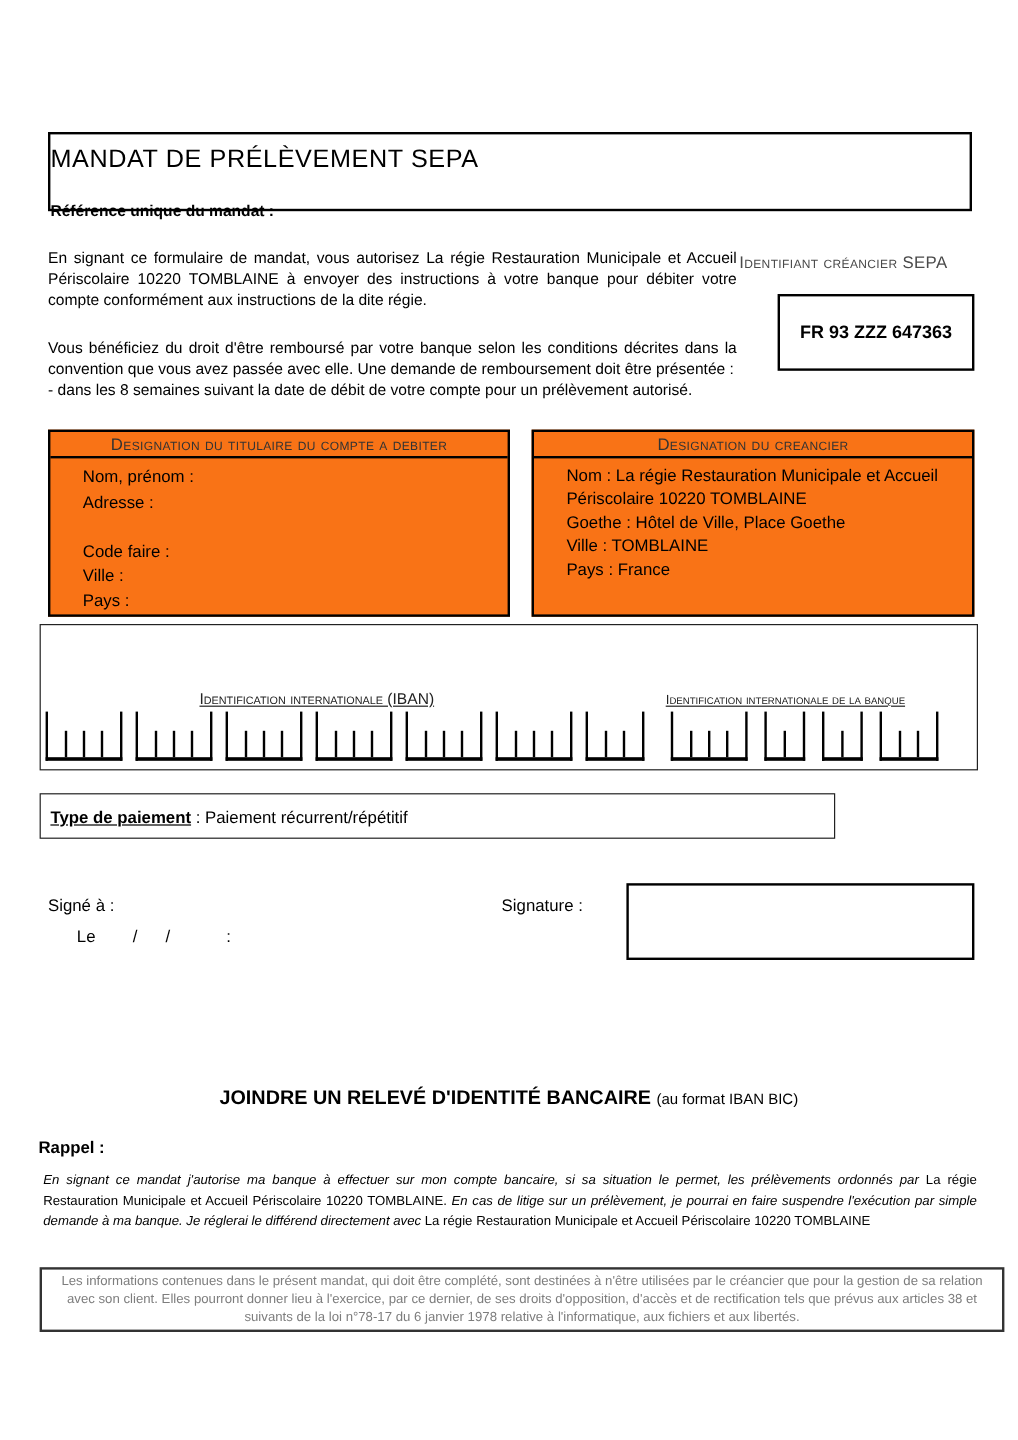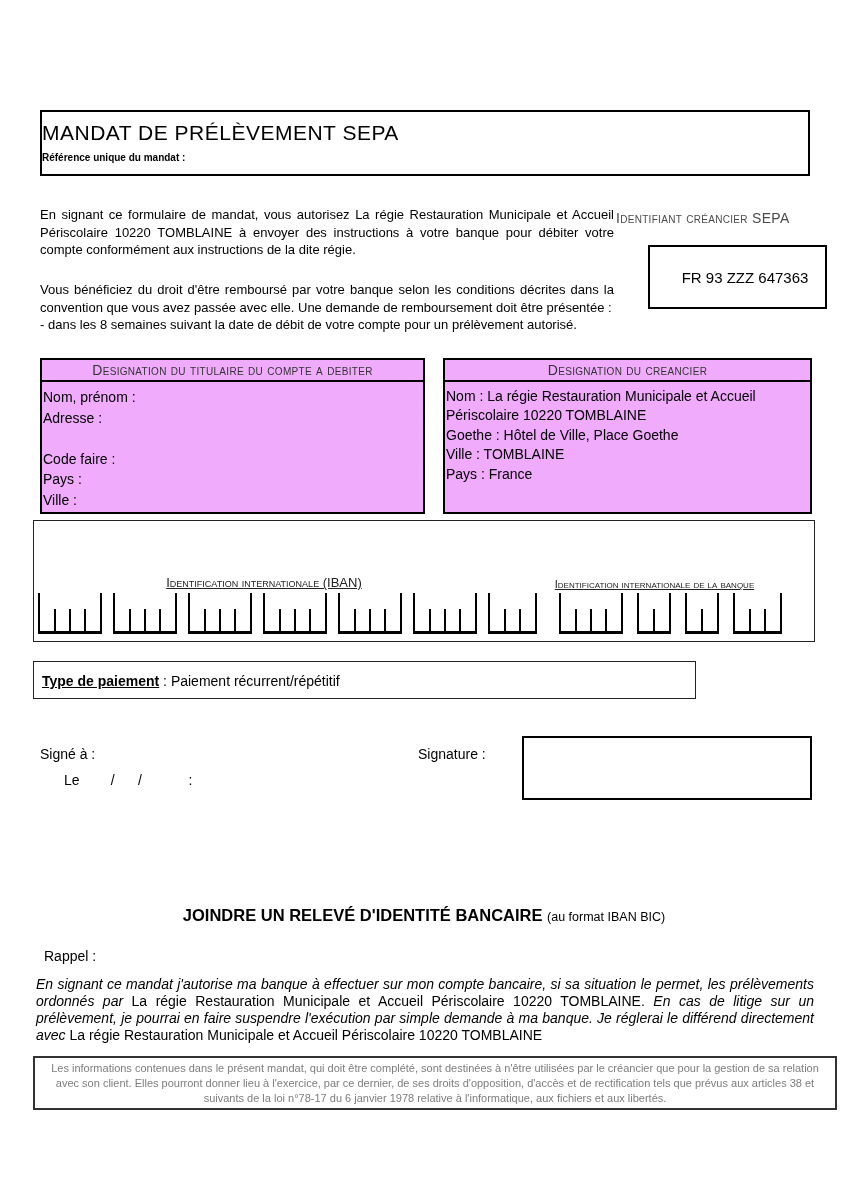--- a/index.html
+++ b/index.html
@@ -3,33 +3,33 @@
 <meta charset="utf-8">
 <style>
   html,body{margin:0;padding:0;background:#ffffff;}
   .page{
     position:relative;width:848px;height:1200px;background:#ffffff;
     font-family:"Liberation Sans","DejaVu Sans",sans-serif;color:#000;overflow:hidden;
   }
   
   .title-box{position:absolute;left:40px;top:110px;width:766px;height:62px;border:2px solid #000;text-align:left;}
   .doc-title{margin-top:9px;font-size:21px;letter-spacing:.5px;}
-  .doc-subtitle{margin-top:7px;font-size:10px;font-weight:bold;}
+  .doc-subtitle{margin-top:23px;font-size:13px;font-weight:bold;}
   
   .intro{position:absolute;left:40px;top:206px;width:574px;font-size:13px;line-height:17.5px;text-align:justify;margin:0;}
   .creditor-id-label{position:absolute;left:616px;top:210px;font-variant:small-caps;font-size:14px;color:#4a4a4a;letter-spacing:.3px;}
-  .creditor-id-box{position:absolute;left:648px;top:245px;width:160px;height:60px;border:2px solid #000;display:flex;align-items:center;justify-content:center;font-size:15px;font-weight:normal;padding-left:15px;}
+  .creditor-id-box{position:absolute;left:648px;top:245px;width:160px;height:60px;border:2px solid #000;display:flex;align-items:center;justify-content:center;font-size:15px;font-weight:bold;}
   .refund{position:absolute;left:40px;top:281px;width:574px;font-size:13px;line-height:17.5px;}
   .refund .just{text-align:justify;}
   
-  .desig-box{position:absolute;top:358px;height:152px;border:2px solid #000;background:#f0abfc;}
+  .desig-box{position:absolute;top:358px;height:152px;border:2px solid #000;background:#f97316;}
   .desig-box.debtor{left:40px;width:381px;}
   .desig-box.creancier{left:443px;width:365px;}
   .desig-header{height:20px;line-height:20px;text-align:center;font-variant:small-caps;font-size:14px;color:#333;border-bottom:2px solid #000;letter-spacing:.3px;overflow:hidden;white-space:nowrap;}
-  .desig-body{padding:5px 1px;font-size:14px;}
+  .desig-body{padding:5px 27px;font-size:14px;}
   .desig-box.debtor .desig-body .field-line{line-height:20.5px;}
   .desig-box.creancier .desig-body .field-line{line-height:19.4px;}
   
   .account-box{position:absolute;left:33px;top:520px;width:780px;height:120px;border:1px solid #222;}
   .account-header{position:absolute;left:6px;right:6px;top:4px;height:38px;border:2px solid #000;text-align:center;line-height:38px;font-variant:small-caps;font-size:16px;letter-spacing:.5px;}
   .iban-label{position:absolute;left:0;width:460px;top:54px;text-align:center;font-variant:small-caps;font-size:13px;text-decoration:underline;color:#222;}
   .bic-label{position:absolute;left:468px;width:305px;top:57px;text-align:center;font-variant:small-caps;font-size:11px;text-decoration:underline;color:#222;}
   .comb-row{position:absolute;top:72px;display:flex;}
   .iban-comb{left:4px;gap:11px;}
   .bic-comb{left:525px;gap:14px;}
@@ -40,22 +40,22 @@
   .bold-underline{font-weight:bold;text-decoration:underline;}
   
   .signed-at{position:absolute;left:40px;top:746px;font-size:14px;}
   .date-line{position:absolute;left:40px;top:772px;font-size:14px;margin-left:24px;}
   .signature-label{position:absolute;left:418px;top:746px;font-size:14px;}
   .signature-box{position:absolute;left:522px;top:736px;width:286px;height:60px;border:2px solid #000;background:#fff;}
   
   .attach-heading{position:absolute;left:0;top:906px;width:848px;text-align:center;}
   .attach-main{font-weight:bold;font-size:16.5px;}
   .attach-suffix{font-size:12.5px;}
-  .rappel-label{position:absolute;left:44px;top:948px;font-size:14px;font-weight:normal;}
-  .rappel-para{position:absolute;left:36px;top:976px;width:778px;font-size:14px;line-height:17px;text-align:justify;}
+  .rappel-label{position:absolute;left:32px;top:948px;font-size:14px;font-weight:bold;}
+  .rappel-para{position:absolute;left:36px;top:976px;width:778px;font-size:11px;line-height:17px;text-align:justify;}
   .footer-box{position:absolute;left:33px;top:1056px;width:780px;height:47px;border:2px solid #333;box-sizing:content-box;padding:3px 10px 0 10px;font-size:11px;line-height:15px;color:#7d7d7d;text-align:center;}
 </style>
 </head>
 <body>
 
 <div class="page">
 
   <div class="title-box">
     <div class="doc-title">MANDAT DE PRÉLÈVEMENT SEPA</div>
     <div class="doc-subtitle">Référence unique du mandat :</div>
@@ -73,22 +73,22 @@
     <div>- dans les 8 semaines suivant la date de débit de votre compte pour un prélèvement autorisé.</div>
   </div>
 
   <div class="desig-box debtor">
     <div class="desig-header">Designation du titulaire du compte a debiter</div>
     <div class="desig-body">
         <div class="field-line">Nom, prénom :</div>
         <div class="field-line">Adresse :</div>
         <div class="field-line">&nbsp;</div>
         <div class="field-line">Code faire :</div>
+        <div class="field-line">Ville :</div>
         <div class="field-line">Pays :</div>
-        <div class="field-line">Ville :</div>
       </div>
   </div>
 
   <div class="desig-box creancier">
     <div class="desig-header">Designation du creancier</div>
     <div class="desig-body">
         <div class="field-line">Nom : La régie Restauration Municipale et Accueil Périscolaire 10220 TOMBLAINE</div>
         <div class="field-line">Goethe : Hôtel de Ville, Place Goethe</div>
         <div class="field-line">Ville : TOMBLAINE</div>
         <div class="field-line">Pays : France</div>

